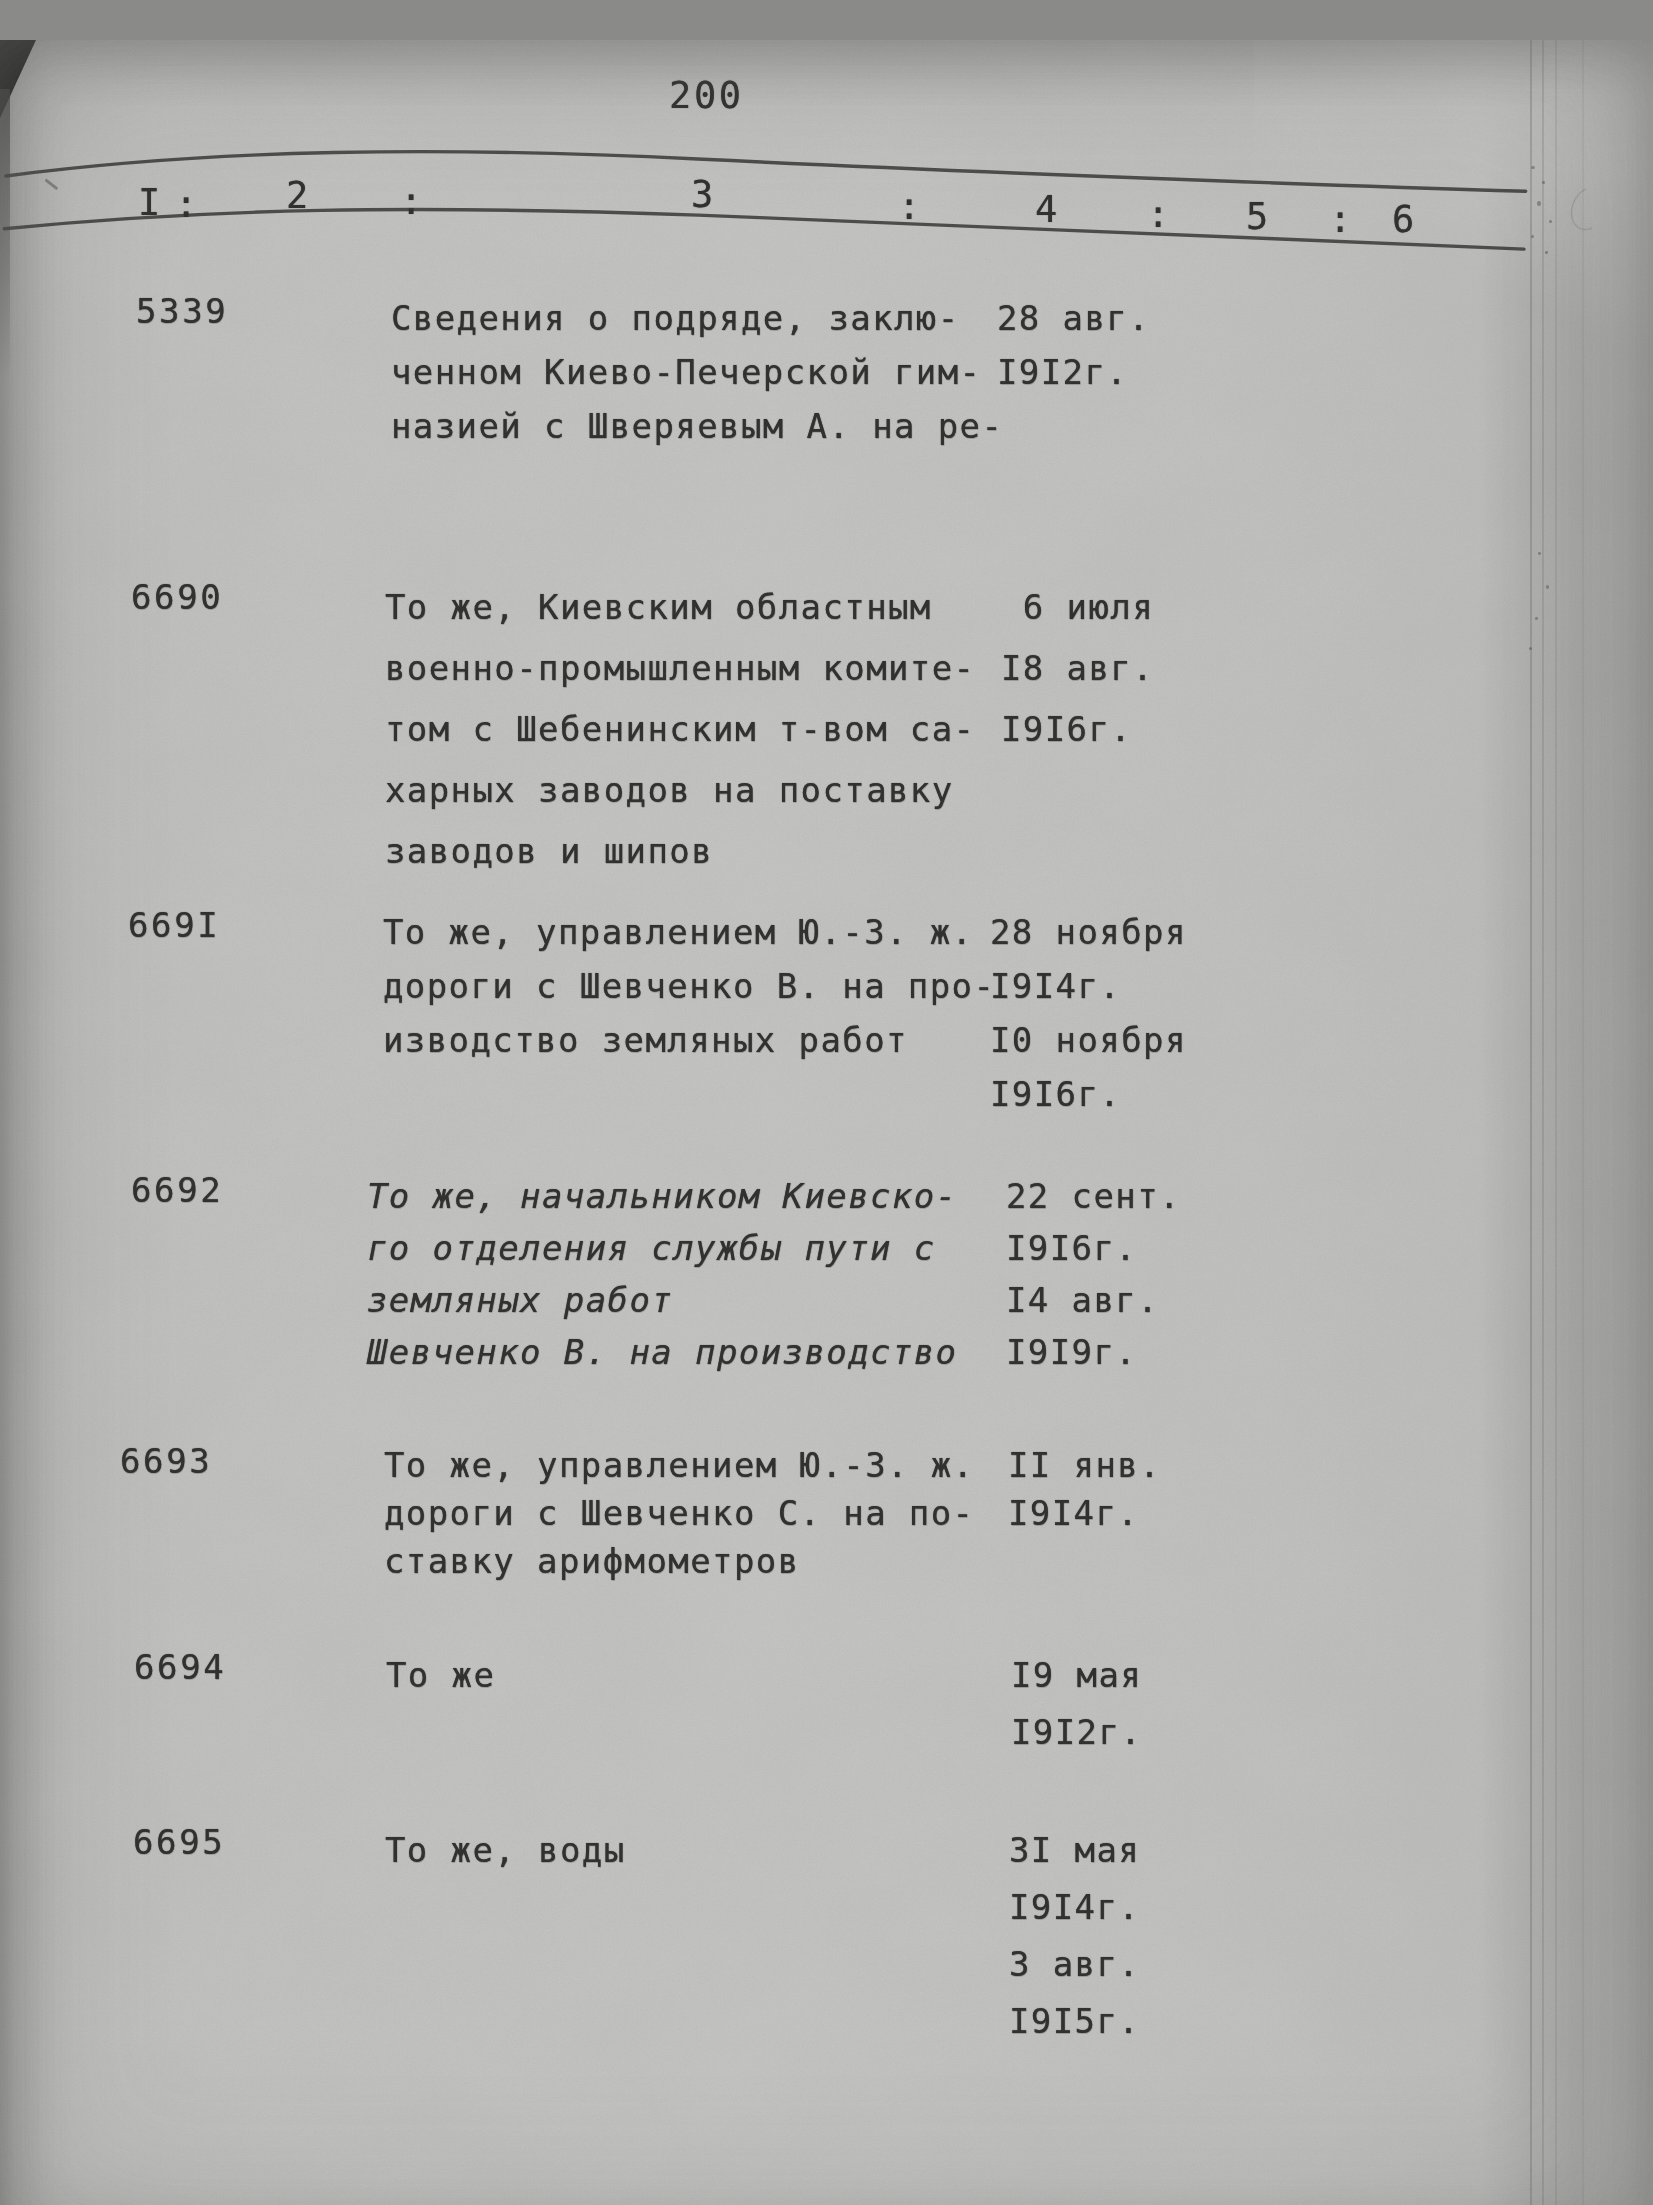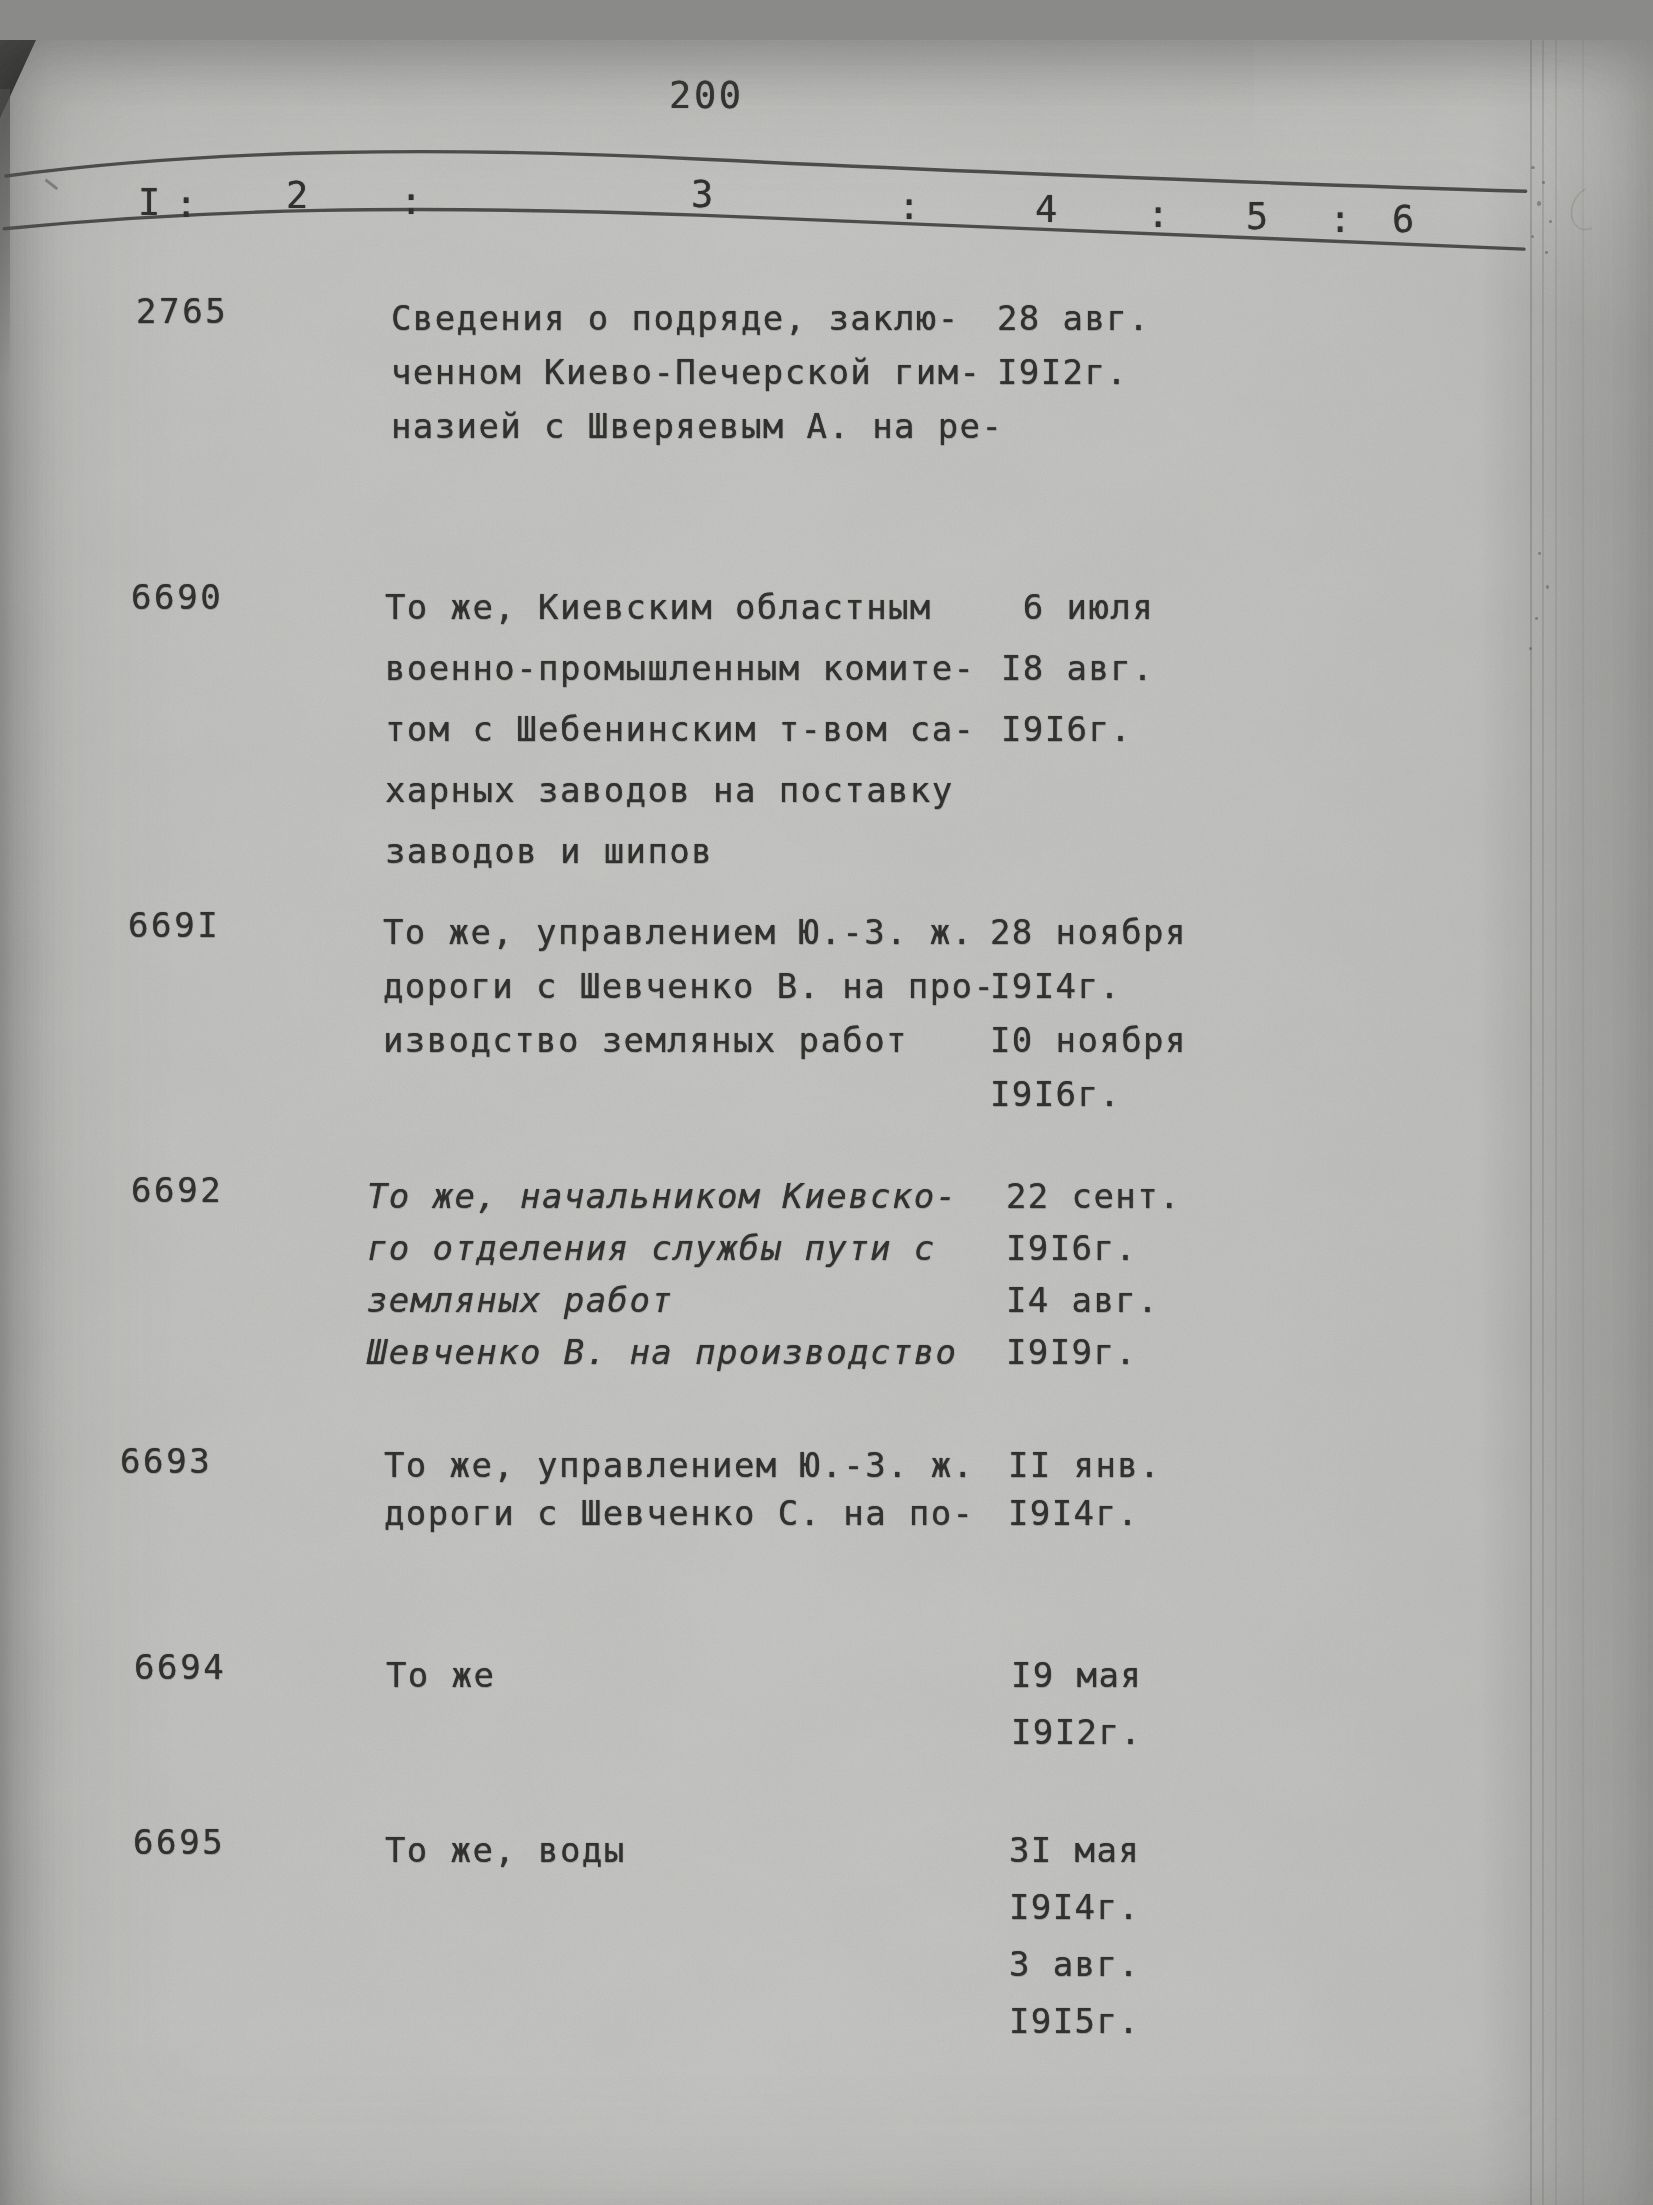--- a/index.html
+++ b/index.html
@@ -97,42 +97,42 @@
     <span class="hcell h4">3</span>
     <span class="hcell h5">:</span>
     <span class="hcell h6">4</span>
     <span class="hcell h7">:</span>
     <span class="hcell h8">5</span>
     <span class="hcell h9">:</span>
     <span class="hcell h10">6</span>
 
     <div>
         <div class="entry e0">
-          <span class="num">2765</span>
+          <span class="num">5339</span>
           <div class="desc"><div class="line">Сведения о подряде, заклю-</div><div class="line">ченном Киево-Печерской гим-</div><div class="line">назией с Шверяевым А. на ре-</div></div>
           <div class="dates"><div class="line">28 авг.</div><div class="line">I9I2г.</div></div>
         </div>
         <div class="entry e1">
           <span class="num">6690</span>
           <div class="desc"><div class="line">То же, Киевским областным</div><div class="line">военно-промышленным комите-</div><div class="line">том с Шебенинским т-вом са-</div><div class="line">харных заводов на поставку</div><div class="line">заводов и шипов</div></div>
           <div class="dates"><div class="line"> 6 июля</div><div class="line">I8 авг.</div><div class="line">I9I6г.</div></div>
         </div>
         <div class="entry e2">
           <span class="num">669I</span>
           <div class="desc"><div class="line">То же, управлением Ю.-З. ж.</div><div class="line">дороги с Шевченко В. на про-</div><div class="line">изводство земляных работ</div></div>
           <div class="dates"><div class="line">28 ноября</div><div class="line">I9I4г.</div><div class="line">I0 ноября</div><div class="line">I9I6г.</div></div>
         </div>
         <div class="entry e3">
           <span class="num">6692</span>
           <div class="desc"><div class="line">То же, начальником Киевско-</div><div class="line">го отделения службы пути с</div><div class="line">земляных работ</div><div class="line">Шевченко В. на производство</div></div>
           <div class="dates"><div class="line">22 сент.</div><div class="line">I9I6г.</div><div class="line">I4 авг.</div><div class="line">I9I9г.</div></div>
         </div>
         <div class="entry e4">
           <span class="num">6693</span>
-          <div class="desc"><div class="line">То же, управлением Ю.-З. ж.</div><div class="line">дороги с Шевченко С. на по-</div></div>
+          <div class="desc"><div class="line">То же, управлением Ю.-З. ж.</div><div class="line">дороги с Шевченко С. на по-</div><div class="line">ставку арифмометров</div></div>
           <div class="dates"><div class="line">II янв.</div><div class="line">I9I4г.</div></div>
         </div>
         <div class="entry e5">
           <span class="num">6694</span>
           <div class="desc"><div class="line">То же</div></div>
           <div class="dates"><div class="line">I9 мая</div><div class="line">I9I2г.</div></div>
         </div>
         <div class="entry e6">
           <span class="num">6695</span>
           <div class="desc"><div class="line">То же, воды</div></div>

